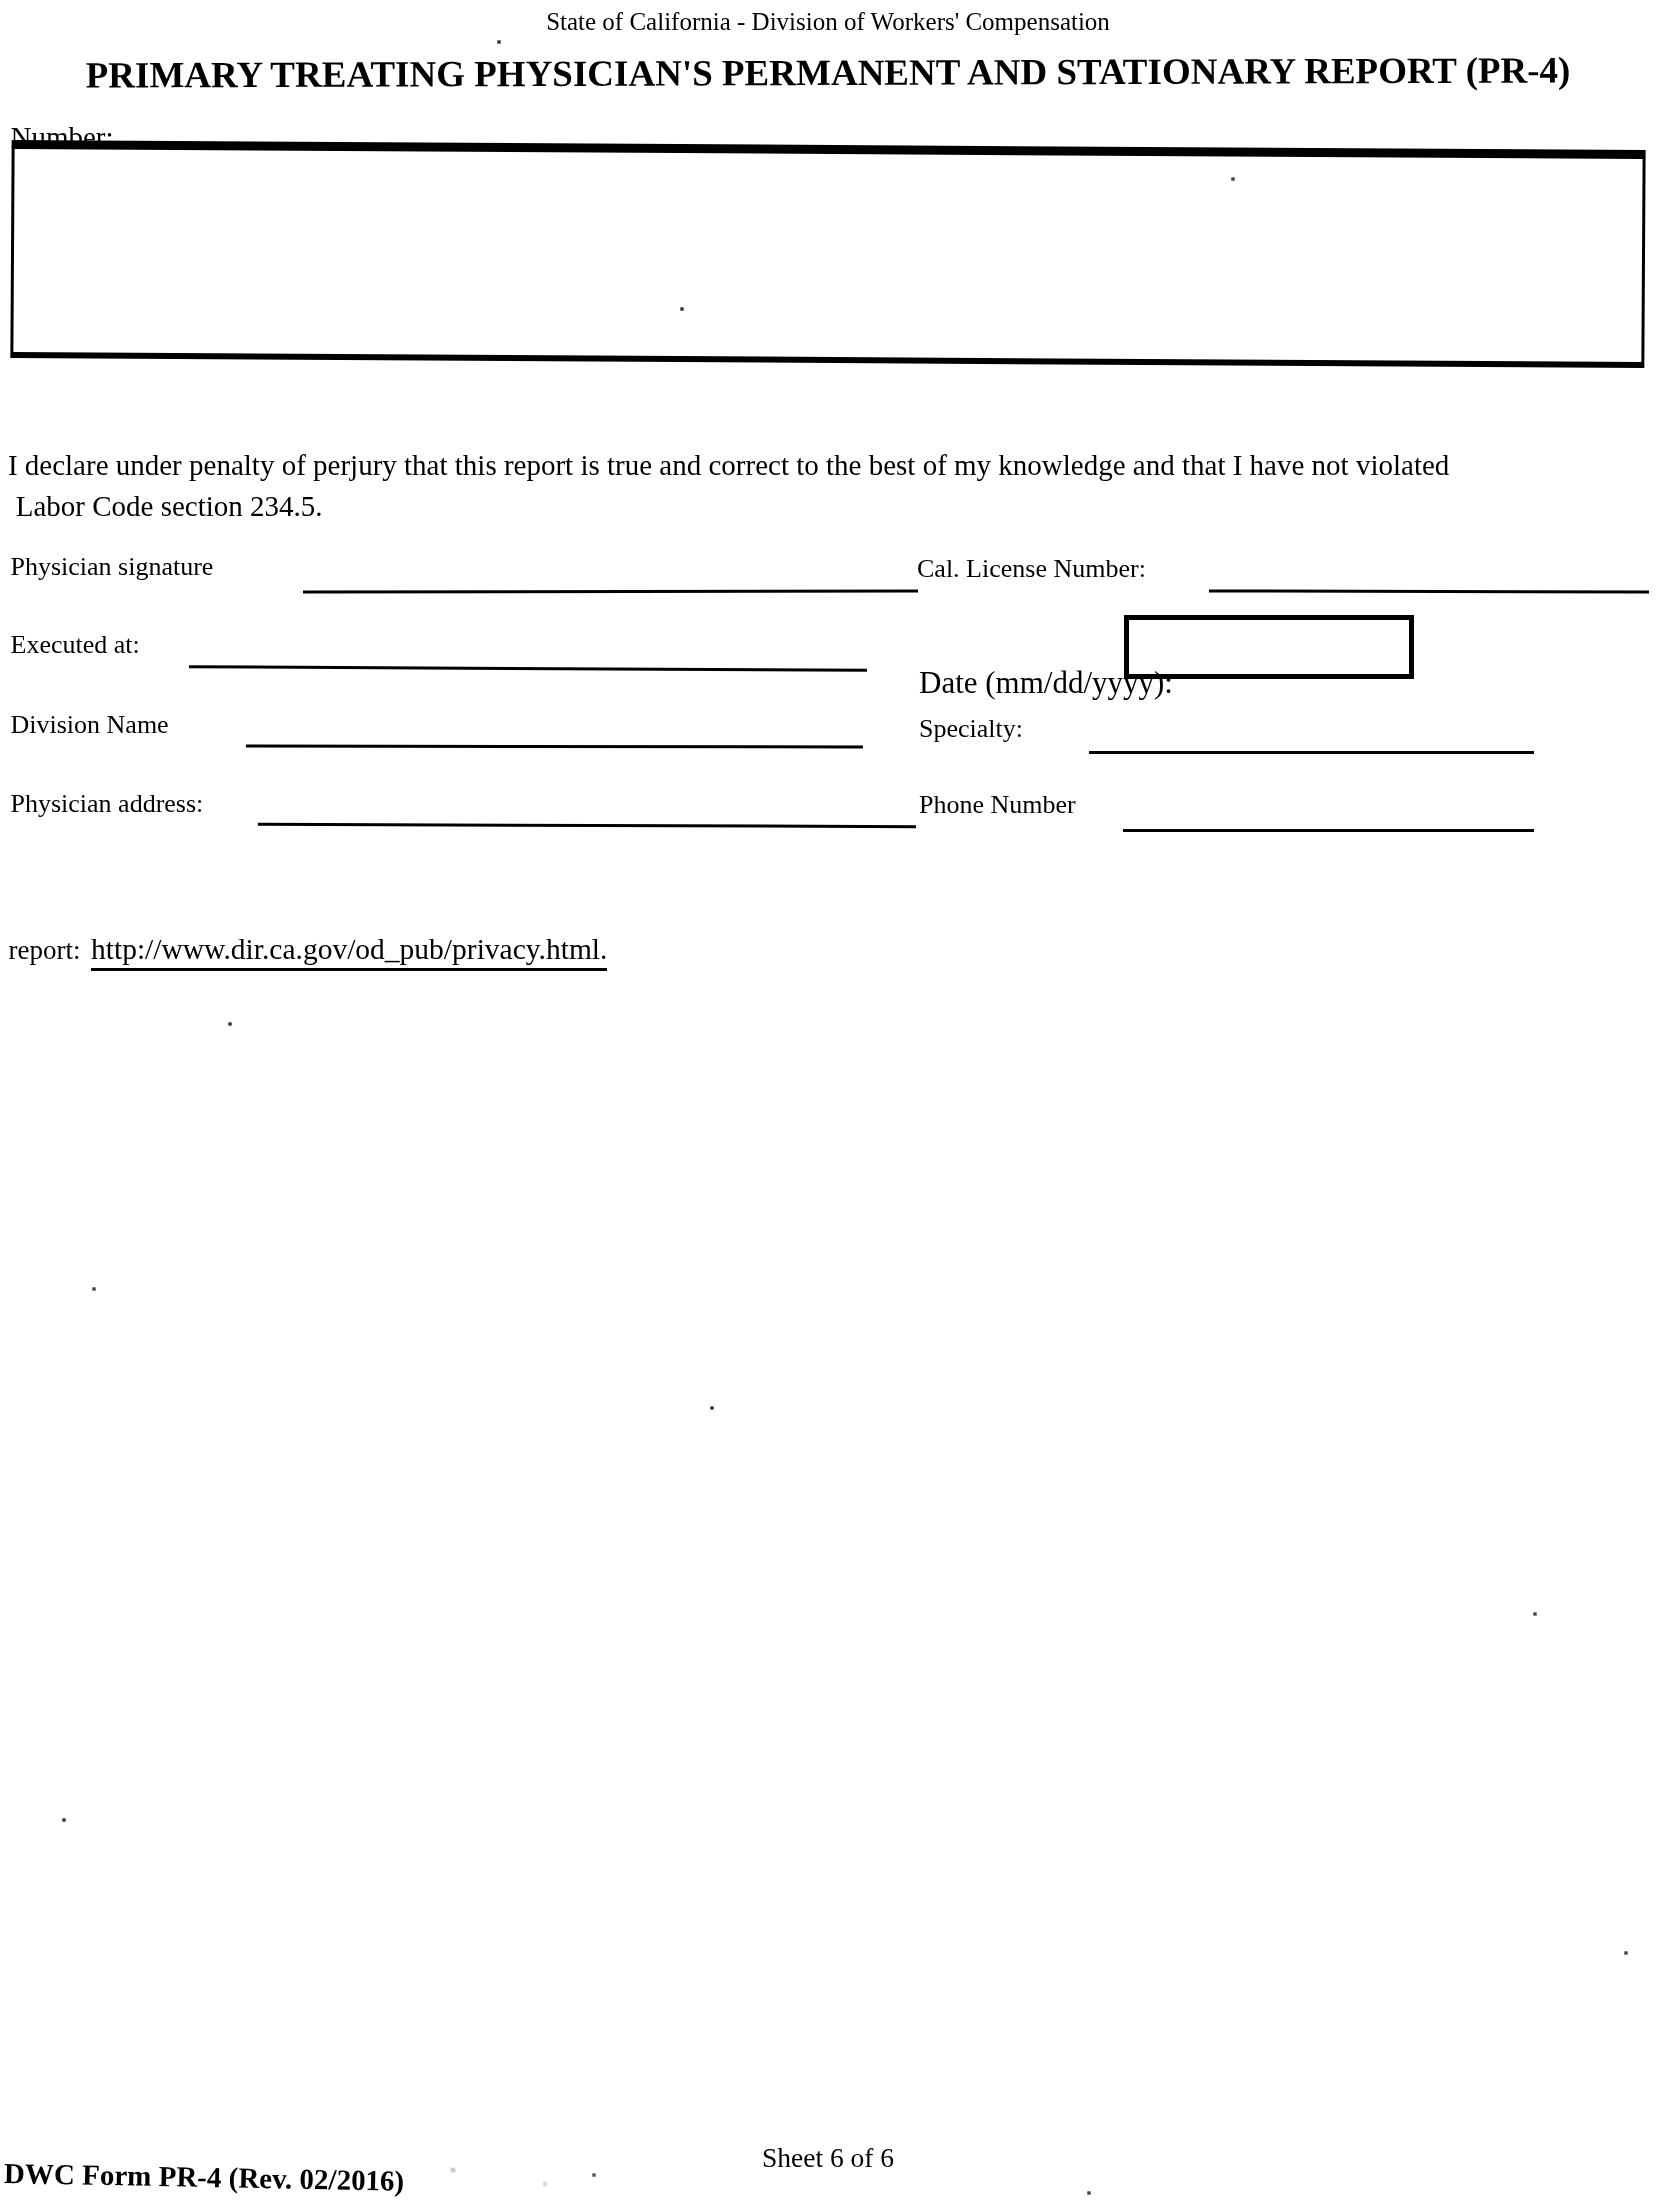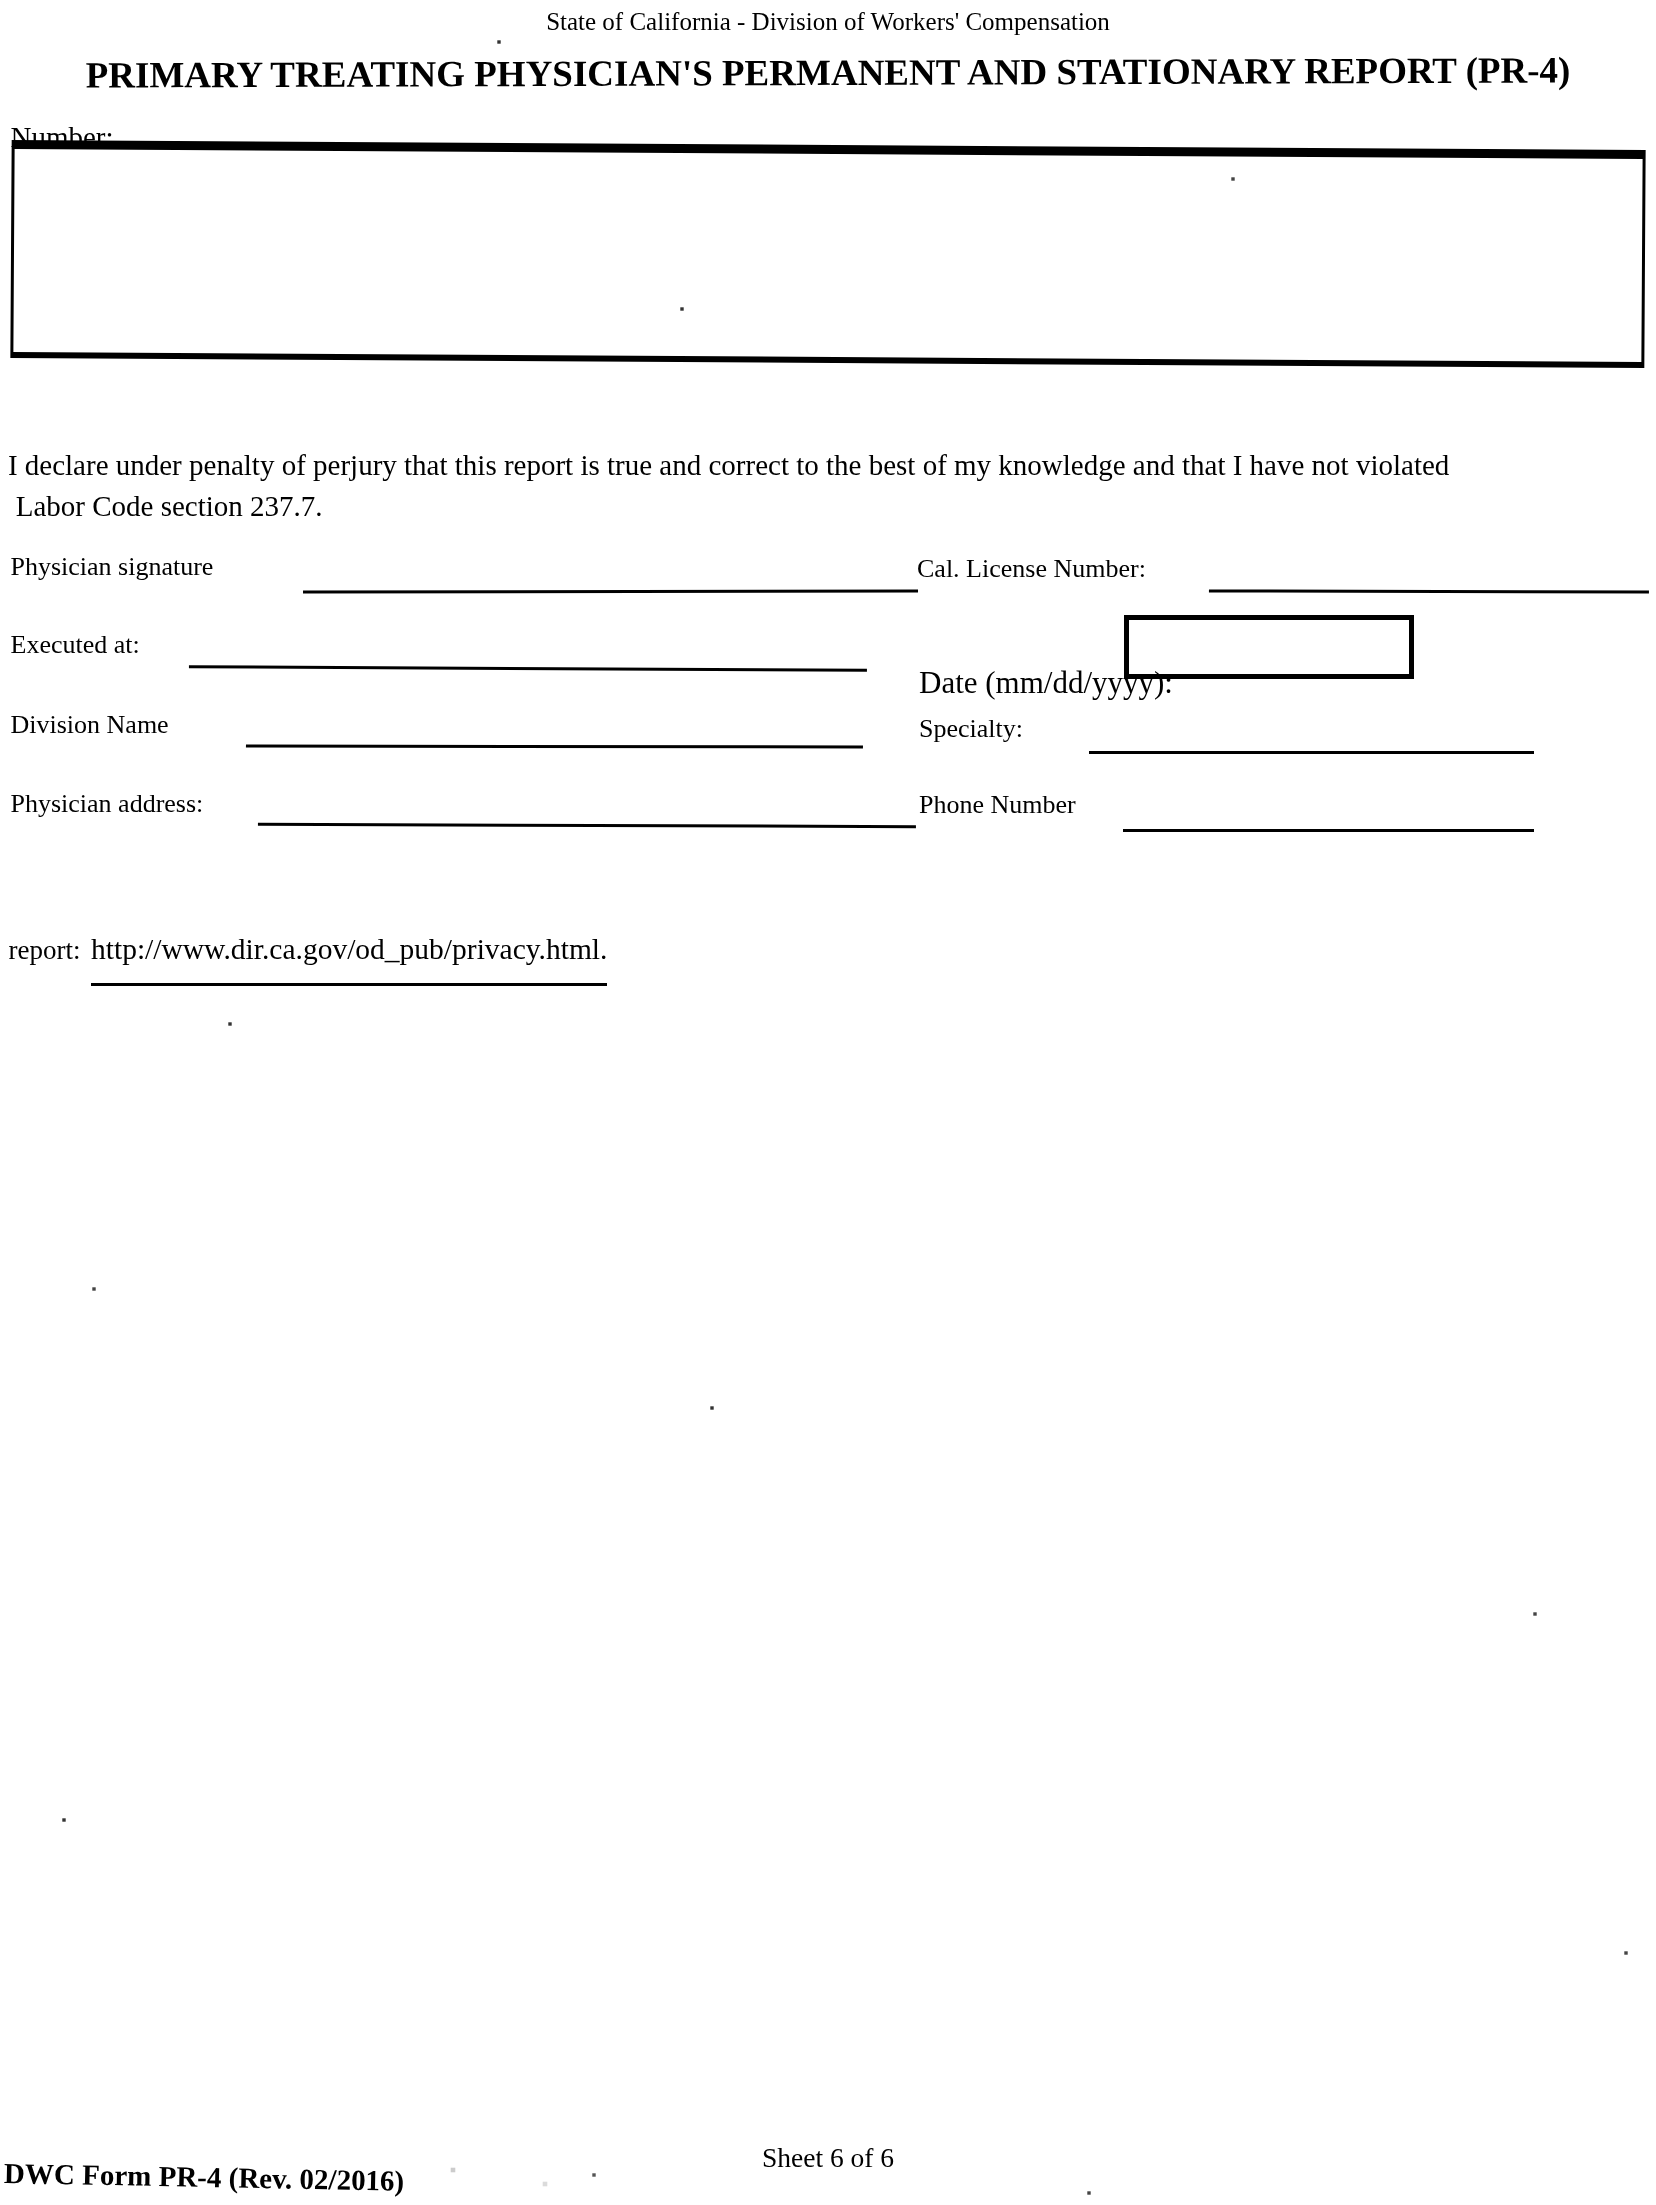--- a/index.html
+++ b/index.html
@@ -75,21 +75,21 @@
   }
   .privacy {
     font-size: 27px;
     white-space: nowrap;
   }
   .privacy-l1 { top: 895px; left: 8.5px; }
   .privacy-l2 { top: 933px; left: 8.5px; }
   .pn-label { margin-right: 11.8px; }
   .url-wrap {
     border-bottom: 3.3px solid #000;
-    padding-bottom: 18px;
+    padding-bottom: 3px;
     margin-left: 10.5px;
     font-size: 29.5px;
   }
   .sheet-label {
     top: 2123px; left: 0; width: 100%;
     text-align: center;
     font-size: 27.5px;
     margin-top: 19px;
   }
   .form-id {
@@ -123,21 +123,21 @@
 
 <div class="page">
 
   <div class="abs agency-line">State of California - Division of Workers' Compensation</div>
   <div class="abs form-title">PRIMARY TREATING PHYSICIAN'S PERMANENT AND STATIONARY REPORT (PR-4)</div>
 
   <div class="abs other-label">Number:</div>
   <div class="abs other-box"></div>
 
   <div class="abs decl decl-l1">I declare under penalty of perjury that this report is true and correct to the best of my knowledge and that I have not violated</div>
-  <div class="abs decl decl-l2">Labor Code section 237.7.</div>
+  <div class="abs decl decl-l2">Labor Code section 234.5.</div>
 
   <span class="lbl" style="top:552px; left:10.5px;">Physician signature</span>
   <div class="fill-line" style="top:564px; left:303px; width:615px; transform:rotate(-0.1deg);"></div>
   <span class="lbl" style="top:554px; left:917px;">Cal. License Number:</span>
   <div class="fill-line" style="top:564px; left:1209px; width:440px; transform:rotate(0.15deg);"></div>
 
   <span class="lbl" style="top:630px; left:10.5px;">Executed at:</span>
   <div class="fill-line" style="top:641px; left:189px; width:678px; transform:rotate(0.3deg);"></div>
   <span class="lbl lbl-small" style="top:637px; left:919px;">Date (mm/dd/yyyy):</span>
   <div class="abs date-box"></div>

